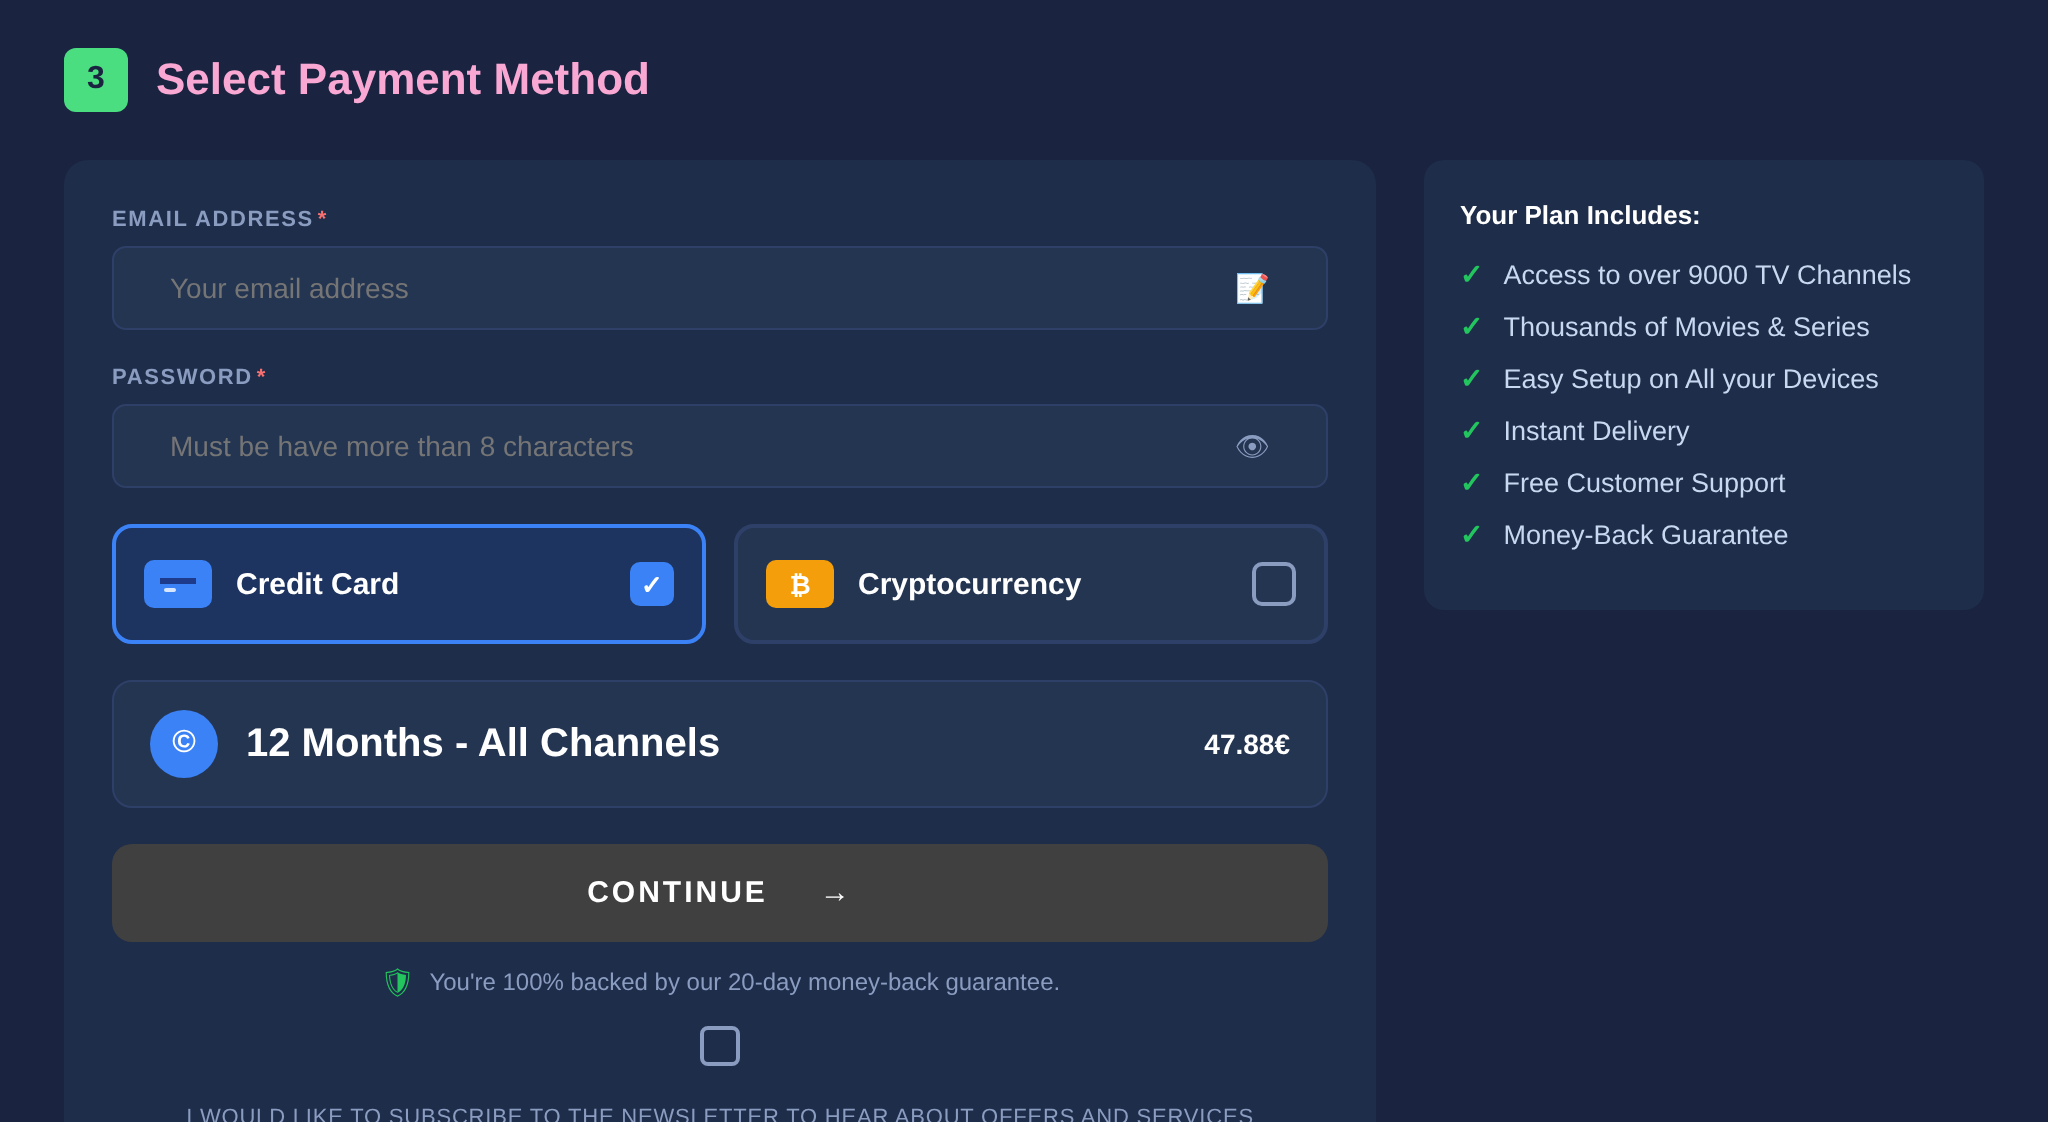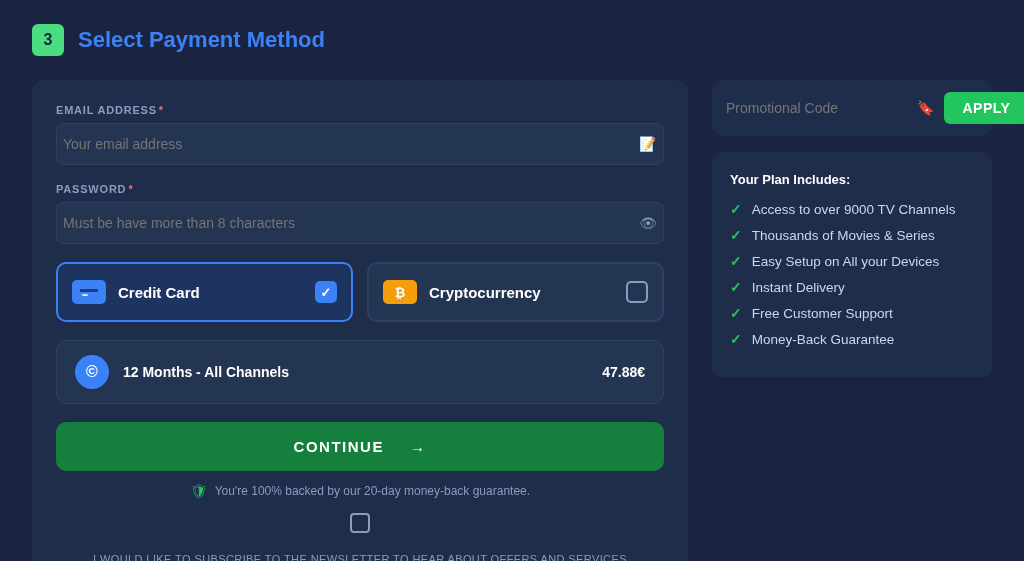--- a/index.html
+++ b/index.html
@@ -24,21 +24,21 @@
       width: 32px;
       height: 32px;
       border-radius: 6px;
       display: flex;
       align-items: center;
       justify-content: center;
     }
     .page-title {
       font-size: 22px;
       font-weight: 700;
-      color: #3b82f6;
+      color: #f9a8d4;
     }
     .main-layout {
       display: flex;
       gap: 24px;
       align-items: flex-start;
     }
     .left-panel {
       flex: 1;
       background: #1e2d4a;
       border-radius: 12px;
@@ -116,21 +116,21 @@
       color: #f87171;
       margin-left: 2px;
     }
     .field-row {
       margin-bottom: 4px;
     }
     .input-wrapper {
       background: #243552;
       border: 1px solid #2e4068;
       border-radius: 7px;
-      padding: 12px 6px;
+      padding: 12px 28px;
       display: flex;
       align-items: center;
       justify-content: space-between;
       margin-bottom: 18px;
     }
     .input-wrapper input {
       background: transparent;
       border: none;
       outline: none;
       color: #8a9cc0;
@@ -224,31 +224,31 @@
       background: #3b82f6;
       display: flex;
       align-items: center;
       justify-content: center;
       color: #fff;
       font-size: 16px;
       font-weight: 700;
     }
     .sub-label {
       flex: 1;
-      font-size: 14px;
+      font-size: 20px;
       font-weight: 600;
     }
     .sub-price {
       font-size: 14px;
       font-weight: 700;
       color: #fff;
     }
     .continue-btn {
       width: 100%;
-      background: #15803d;
+      background: #404040;
       color: #fff;
       border: none;
       border-radius: 10px;
       padding: 16px;
       font-size: 15px;
       font-weight: 700;
       letter-spacing: 1.5px;
       cursor: pointer;
       display: flex;
       align-items: center;
@@ -362,25 +362,20 @@
 
     <div class="newsletter-row">
       <div class="newsletter-checkbox"></div>
       <span class="newsletter-label">I WOULD LIKE TO SUBSCRIBE TO THE NEWSLETTER TO HEAR ABOUT OFFERS AND SERVICES</span>
     </div>
 
   </div>
 
   <div class="right-panel">
 
-    <div class="promo-box">
-      <input class="promo-input" type="text" placeholder="Promotional Code" style="">
-      <span class="promo-icon">🔖</span>
-      <button class="apply-btn">APPLY</button>
-    </div>
 
     <div class="plan-box">
       <div class="plan-title">Your Plan Includes:</div>
       <div class="plan-item">
         <span class="check-icon">✓</span>
         <span>Access to over 9000 TV Channels</span>
       </div>
       <div class="plan-item">
         <span class="check-icon">✓</span>
         <span>Thousands of Movies &amp; Series</span>

